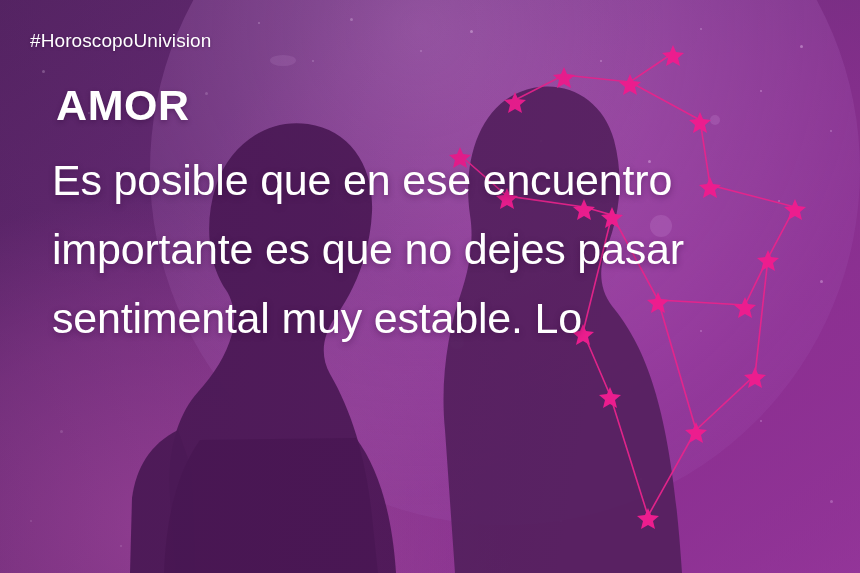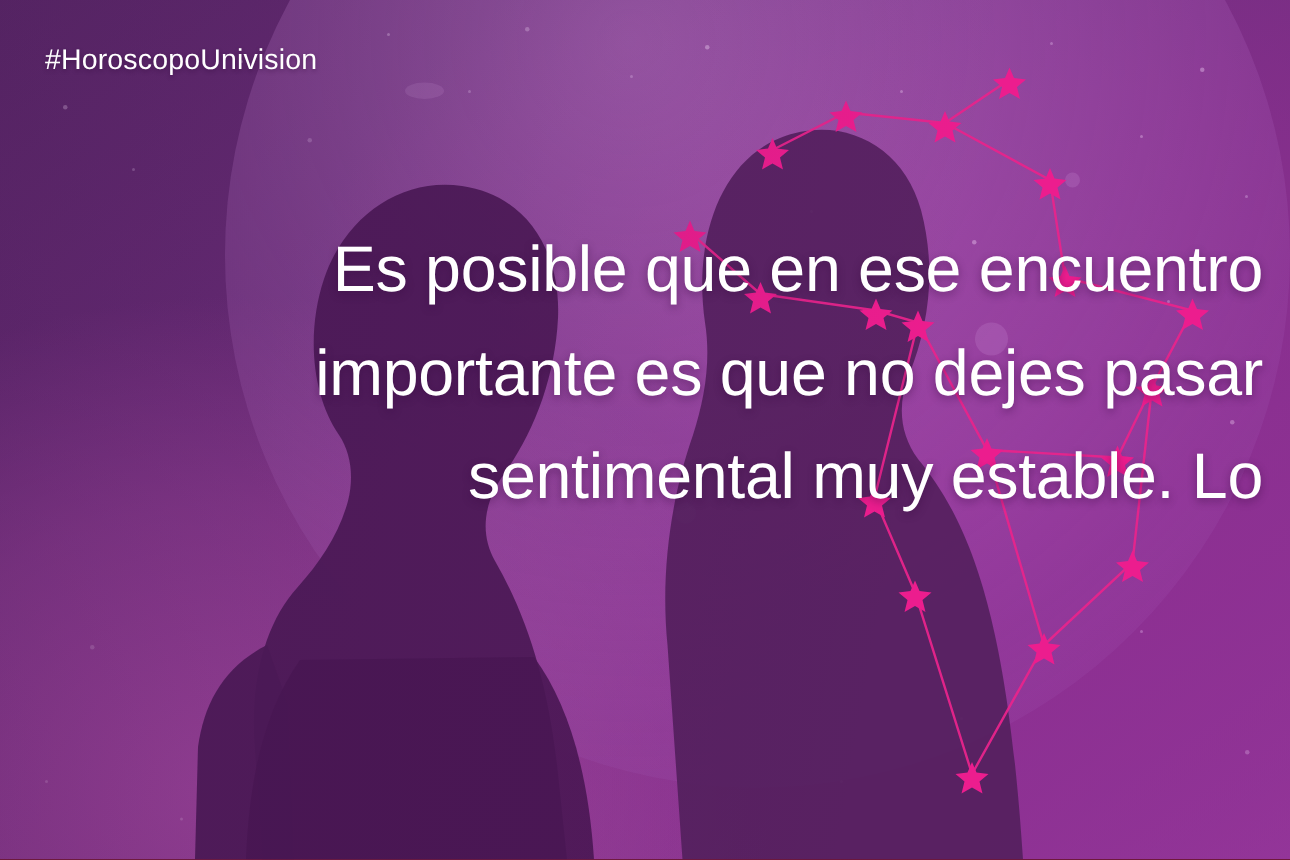--- a/index.html
+++ b/index.html
@@ -6,21 +6,21 @@
     margin: 0;
     padding: 0;
     background: #2b0f33;
   }
   #canvas {
     position: relative;
     width: 860px;
     height: 573px;
     overflow: hidden;
     font-family: "Liberation Sans", sans-serif;
-    background: #b91c1c;
+    background: #0369a1;
   }
 
   
   .bg-base {
     position: absolute;
     inset: 0;
     background:
       radial-gradient(ellipse 620px 500px at 18% 92%, #a0459f 0%, rgba(160,69,159,0.55) 38%, rgba(160,69,159,0) 66%),
       radial-gradient(ellipse 700px 620px at 78% 58%, #8e2f93 0%, rgba(142,47,147,0.45) 45%, rgba(142,47,147,0) 72%),
       linear-gradient(145deg, #5f2a6e 0%, #6d2d7c 35%, #7d2f86 62%, #97399d 100%);
@@ -100,21 +100,20 @@
     width: 790px;
   }
   .body-line {
     font-size: 43px;
     font-weight: 400;
     color: #ffffff;
     line-height: 69px;
     letter-spacing: -0.2px;
     white-space: nowrap;
     text-shadow: 0 2px 6px rgba(55,12,65,0.45);
-    text-align: right;
   }
 </style>
 </head>
 <body>
 
 <div id="canvas">
 
   <div class="bg-base"></div>
 
   <div class="moon">
@@ -210,20 +209,21 @@
       <polygon points="696,422 699,429 707,430 701,435 703,443 696,439 689,443 691,435 685,430 693,429"></polygon>
       <polygon points="755,367 758,374 766,375 760,380 762,388 755,384 748,388 750,380 744,375 752,374"></polygon>
     </g>
   </svg>
 
   <div class="wash"></div>
 
   <div class="content">
     <div class="hashtag">#HoroscopoUnivision</div>
 
+    <div class="headline">AMOR</div>
 
     <div class="body-text">
       <div class="body-line">Es posible que en ese encuentro</div>
       <div class="body-line">importante es que no dejes pasar</div>
       <div class="body-line">sentimental muy estable. Lo</div>
     </div>
   </div>
 
 </div>
 

